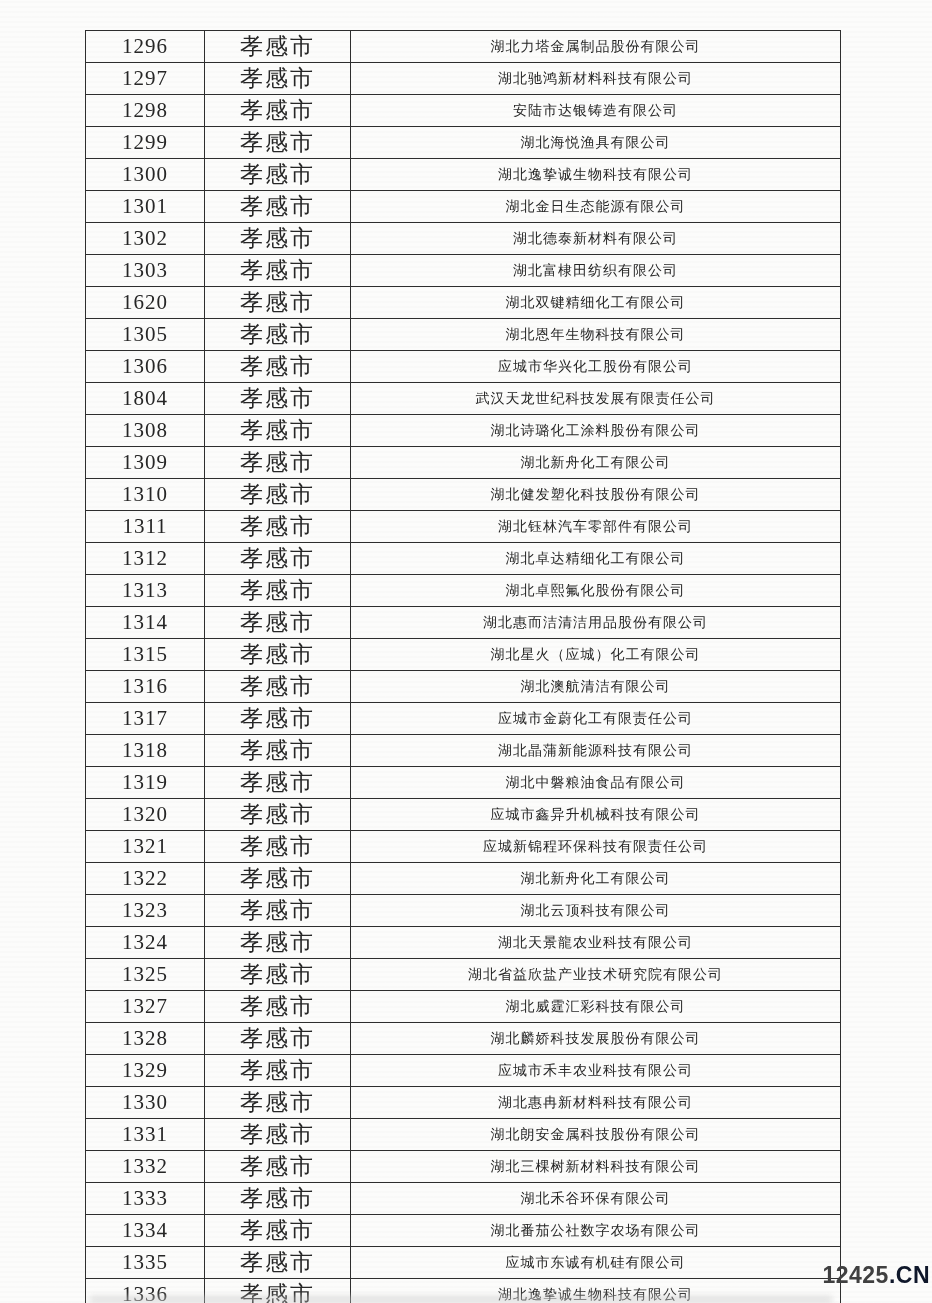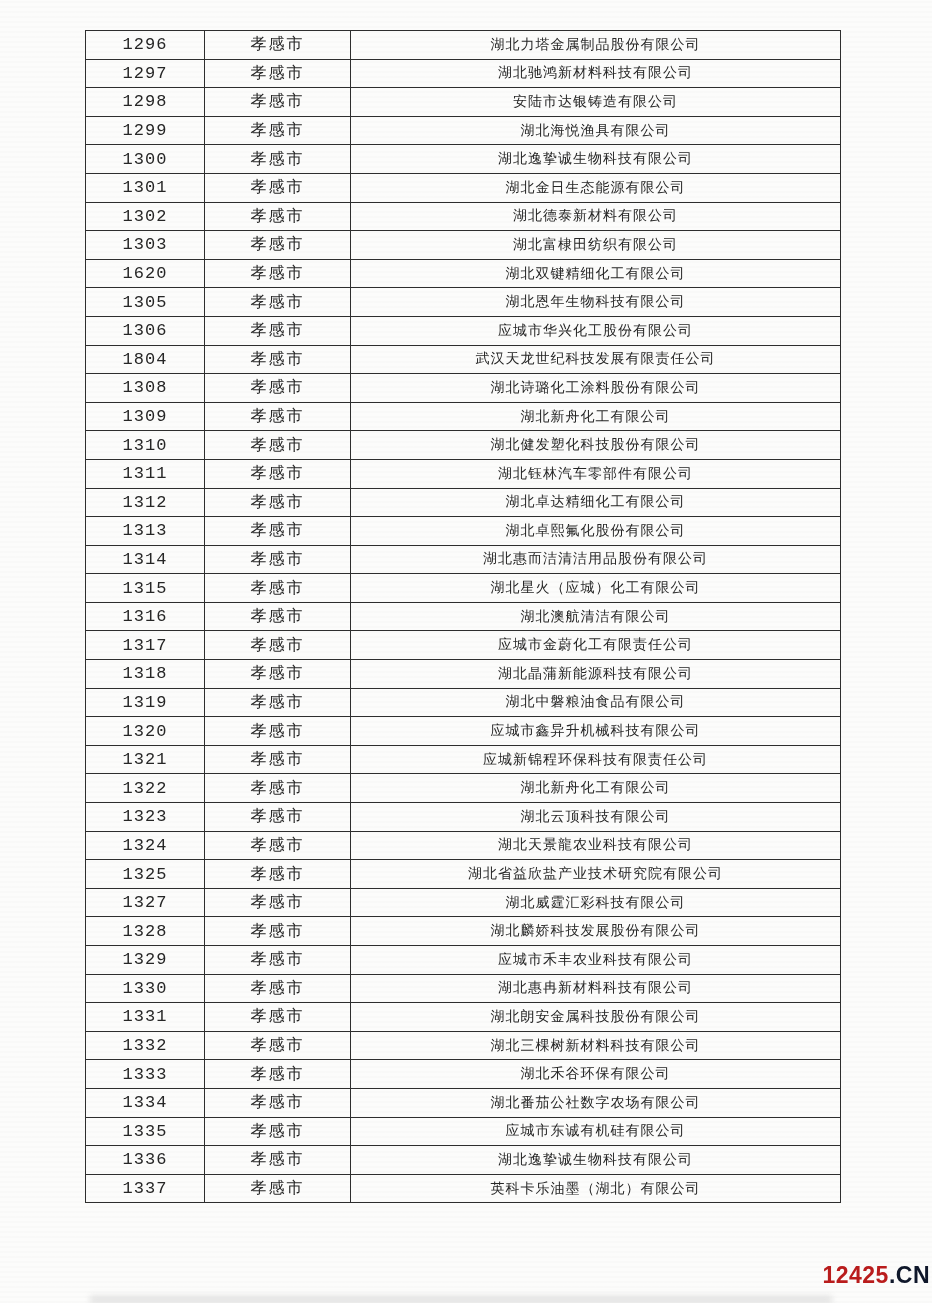--- a/index.html
+++ b/index.html
@@ -35,27 +35,27 @@
     height: 27.6px;
     padding: 0;
     text-align: center;
     vertical-align: middle;
     color: #262626;
     white-space: nowrap;
     overflow: hidden;
   }
   td.col-no {
     width: 118px;
-    font-size: 17px;
+    font-size: 21px;
     letter-spacing: 1px;
-    font-family: Liberation Mono, monospace;
+    font-family: Liberation Serif, serif;
   }
   td.col-city {
     width: 145px;
-    font-size: 16px;
+    font-size: 23px;
     letter-spacing: 2px;
   }
   td.col-company {
     font-size: 14px;
     letter-spacing: 1px;
   }
   .watermark {
     position: absolute;
     right: 2px;
     bottom: 14px;
@@ -330,16 +330,16 @@
 
   <tr>
     <td class="col-no">1337</td>
     <td class="col-city">孝感市</td>
     <td class="col-company">英科卡乐油墨（湖北）有限公司</td>
   </tr>
 </tbody>
 </table>
 
 <div class="watermark">
-  <span class="wm-number" style="color: #b91c1c;">12425</span><span class="wm-suffix" style="color: #0f172a;">.CN</span>
+  <span class="wm-number" style="color: #404040;">12425</span><span class="wm-suffix" style="color: #0f172a;">.CN</span>
 </div>
 
 <div class="bottom-smudge"></div>
 
 </body></html>

